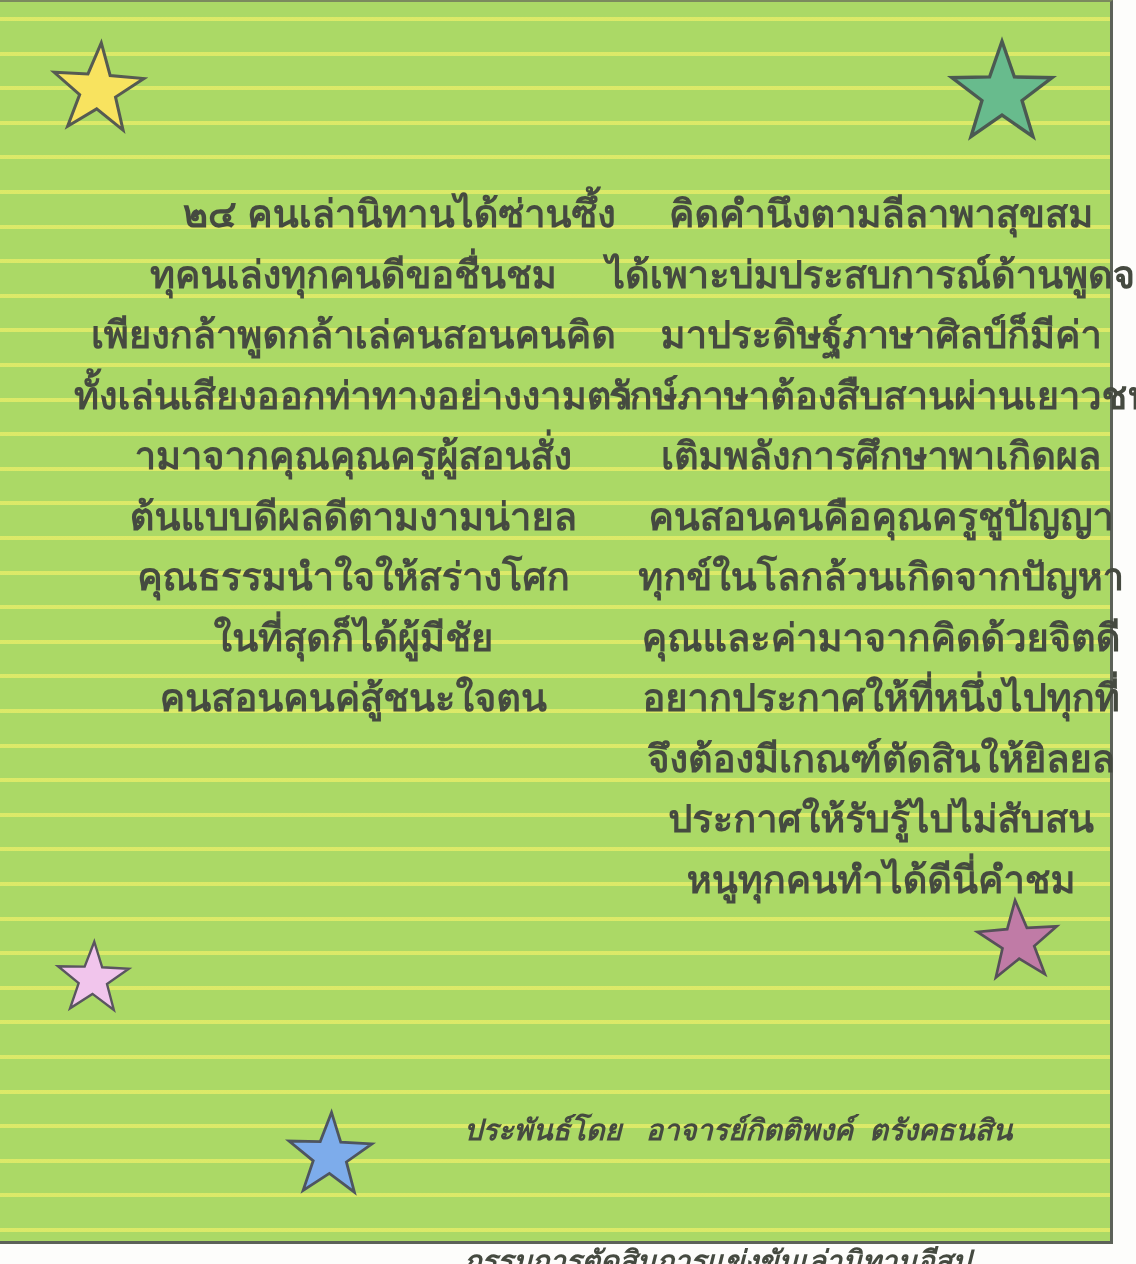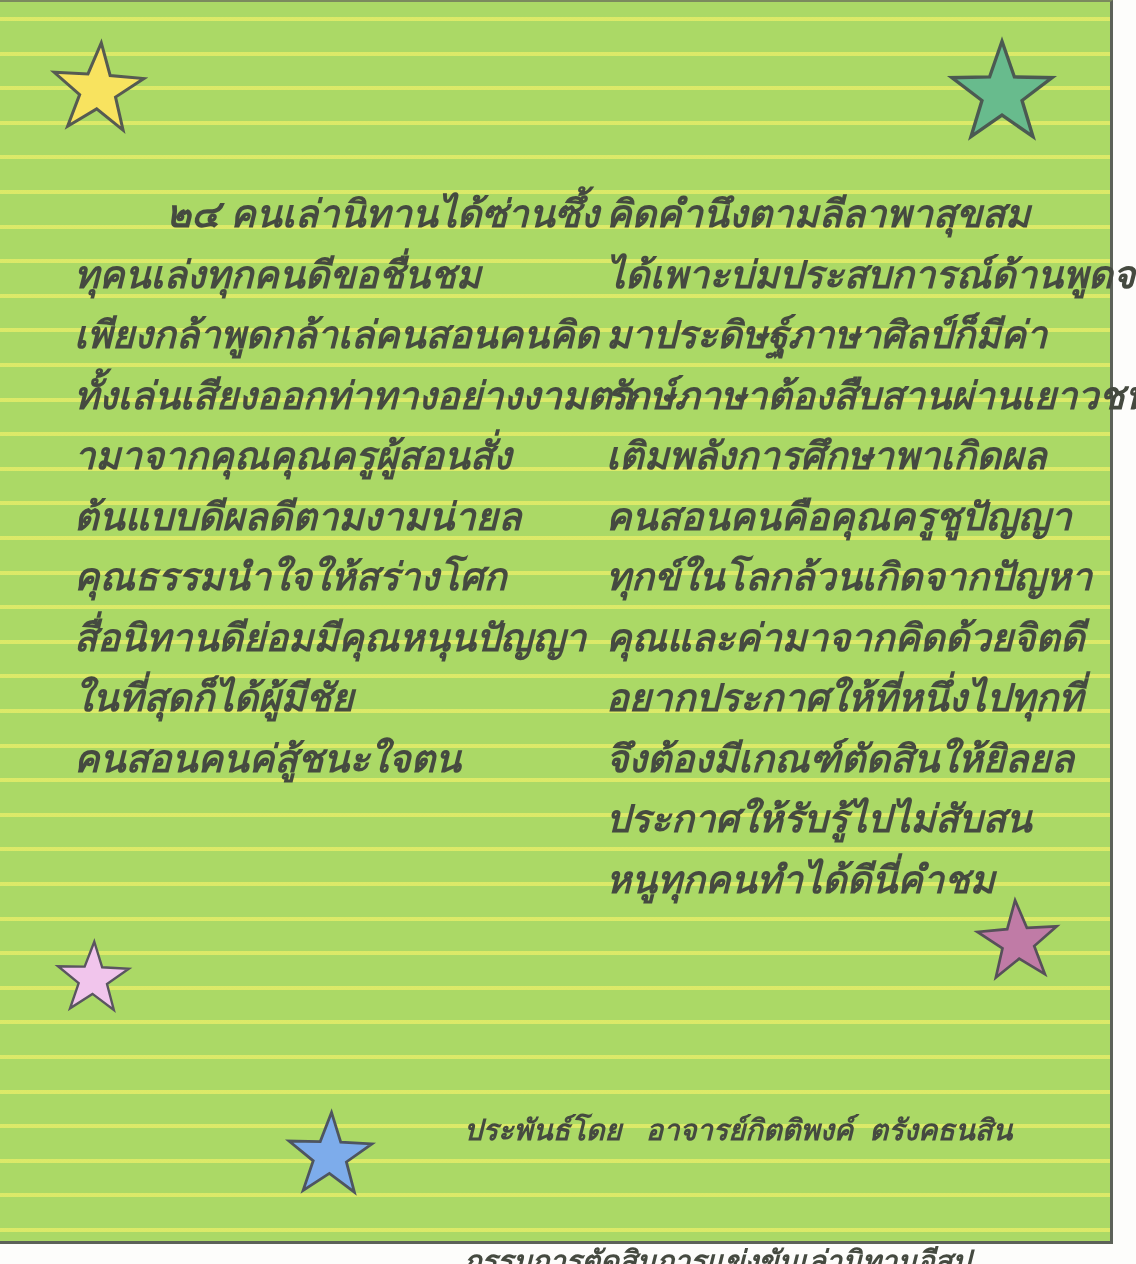--- a/index.html
+++ b/index.html
@@ -34,22 +34,22 @@
     border-bottom: 3px solid #5c6258;
   }
 
   .poem-col {
     position: absolute;
     top: 182px;
     color: #454a40;
     font-size: 38px;
     line-height: 60.5px;
     font-weight: 600;
-    font-style: italic;
     white-space: nowrap;
+    text-align: center;
   }
   .poem-col.left  { left: 74px; }
   .poem-col.right { left: 606px; }
   .poem-col.left .line:first-child { padding-left: 92px; }
 
   .credits {
     position: absolute;
     left: 464px;
     top: 1020px;
     color: #454a40;
@@ -101,21 +101,20 @@
     </div>
 
     <div class="poem-col left">
       <div class="line">๒๔ คนเล่านิทานได้ซ่านซึ้ง</div>
       <div class="line">ทุคนเล่งทุกคนดีขอชื่นชม</div>
       <div class="line">เพียงกล้าพูดกล้าเล่คนสอนคนคิด</div>
       <div class="line">ทั้งเล่นเสียงออกท่าทางอย่างงามตา</div>
       <div class="line">ามาจากคุณคุณครูผู้สอนสั่ง</div>
       <div class="line">ต้นแบบดีผลดีตามงามน่ายล</div>
       <div class="line">คุณธรรมนำใจให้สร่างโศก</div>
-      <div class="line">สื่อนิทานดีย่อมมีคุณหนุนปัญญา</div>
       <div class="line">ในที่สุดก็ได้ผู้มีชัย</div>
       <div class="line">คนสอนคนค่สู้ชนะใจตน</div>
     </div>
 
     <div class="poem-col right">
       <div class="line">คิดคำนึงตามลีลาพาสุขสม</div>
       <div class="line">ได้เพาะบ่มประสบการณ์ด้านพูดจา</div>
       <div class="line">มาประดิษฐ์ภาษาศิลป์ก็มีค่า</div>
       <div class="line">รักษ์ภาษาต้องสืบสานผ่านเยาวชน</div>
       <div class="line">เติมพลังการศึกษาพาเกิดผล</div>

